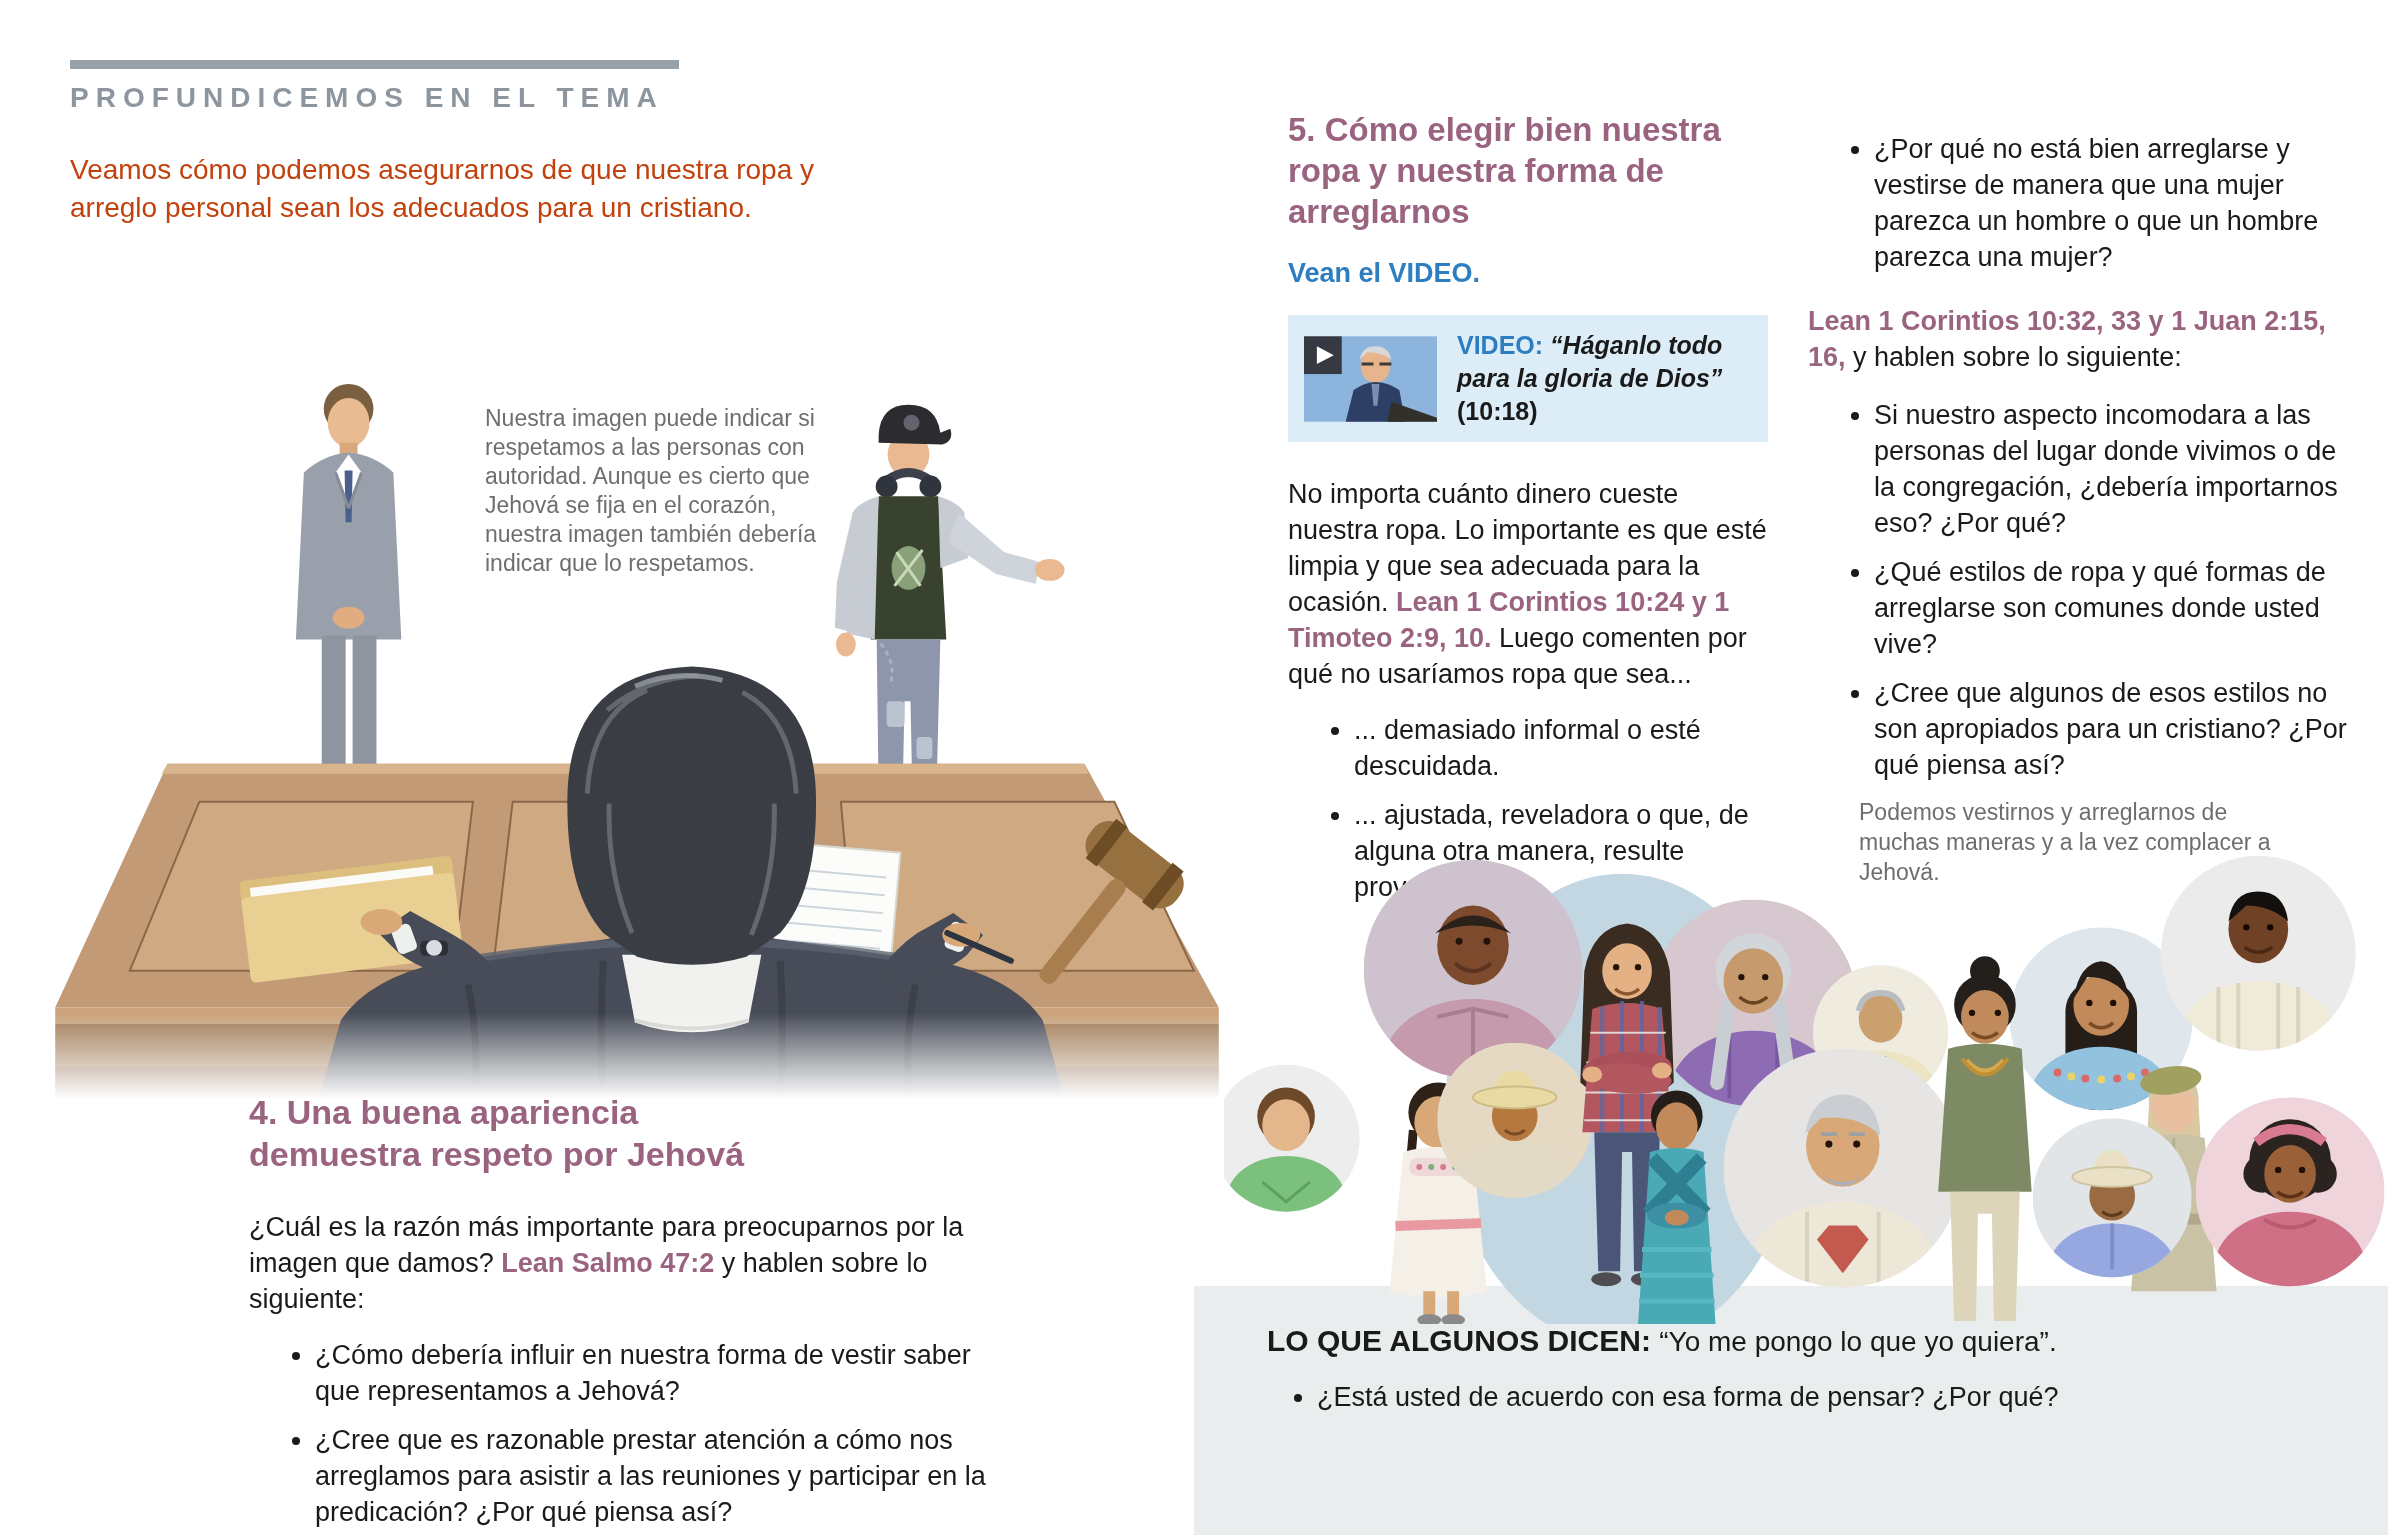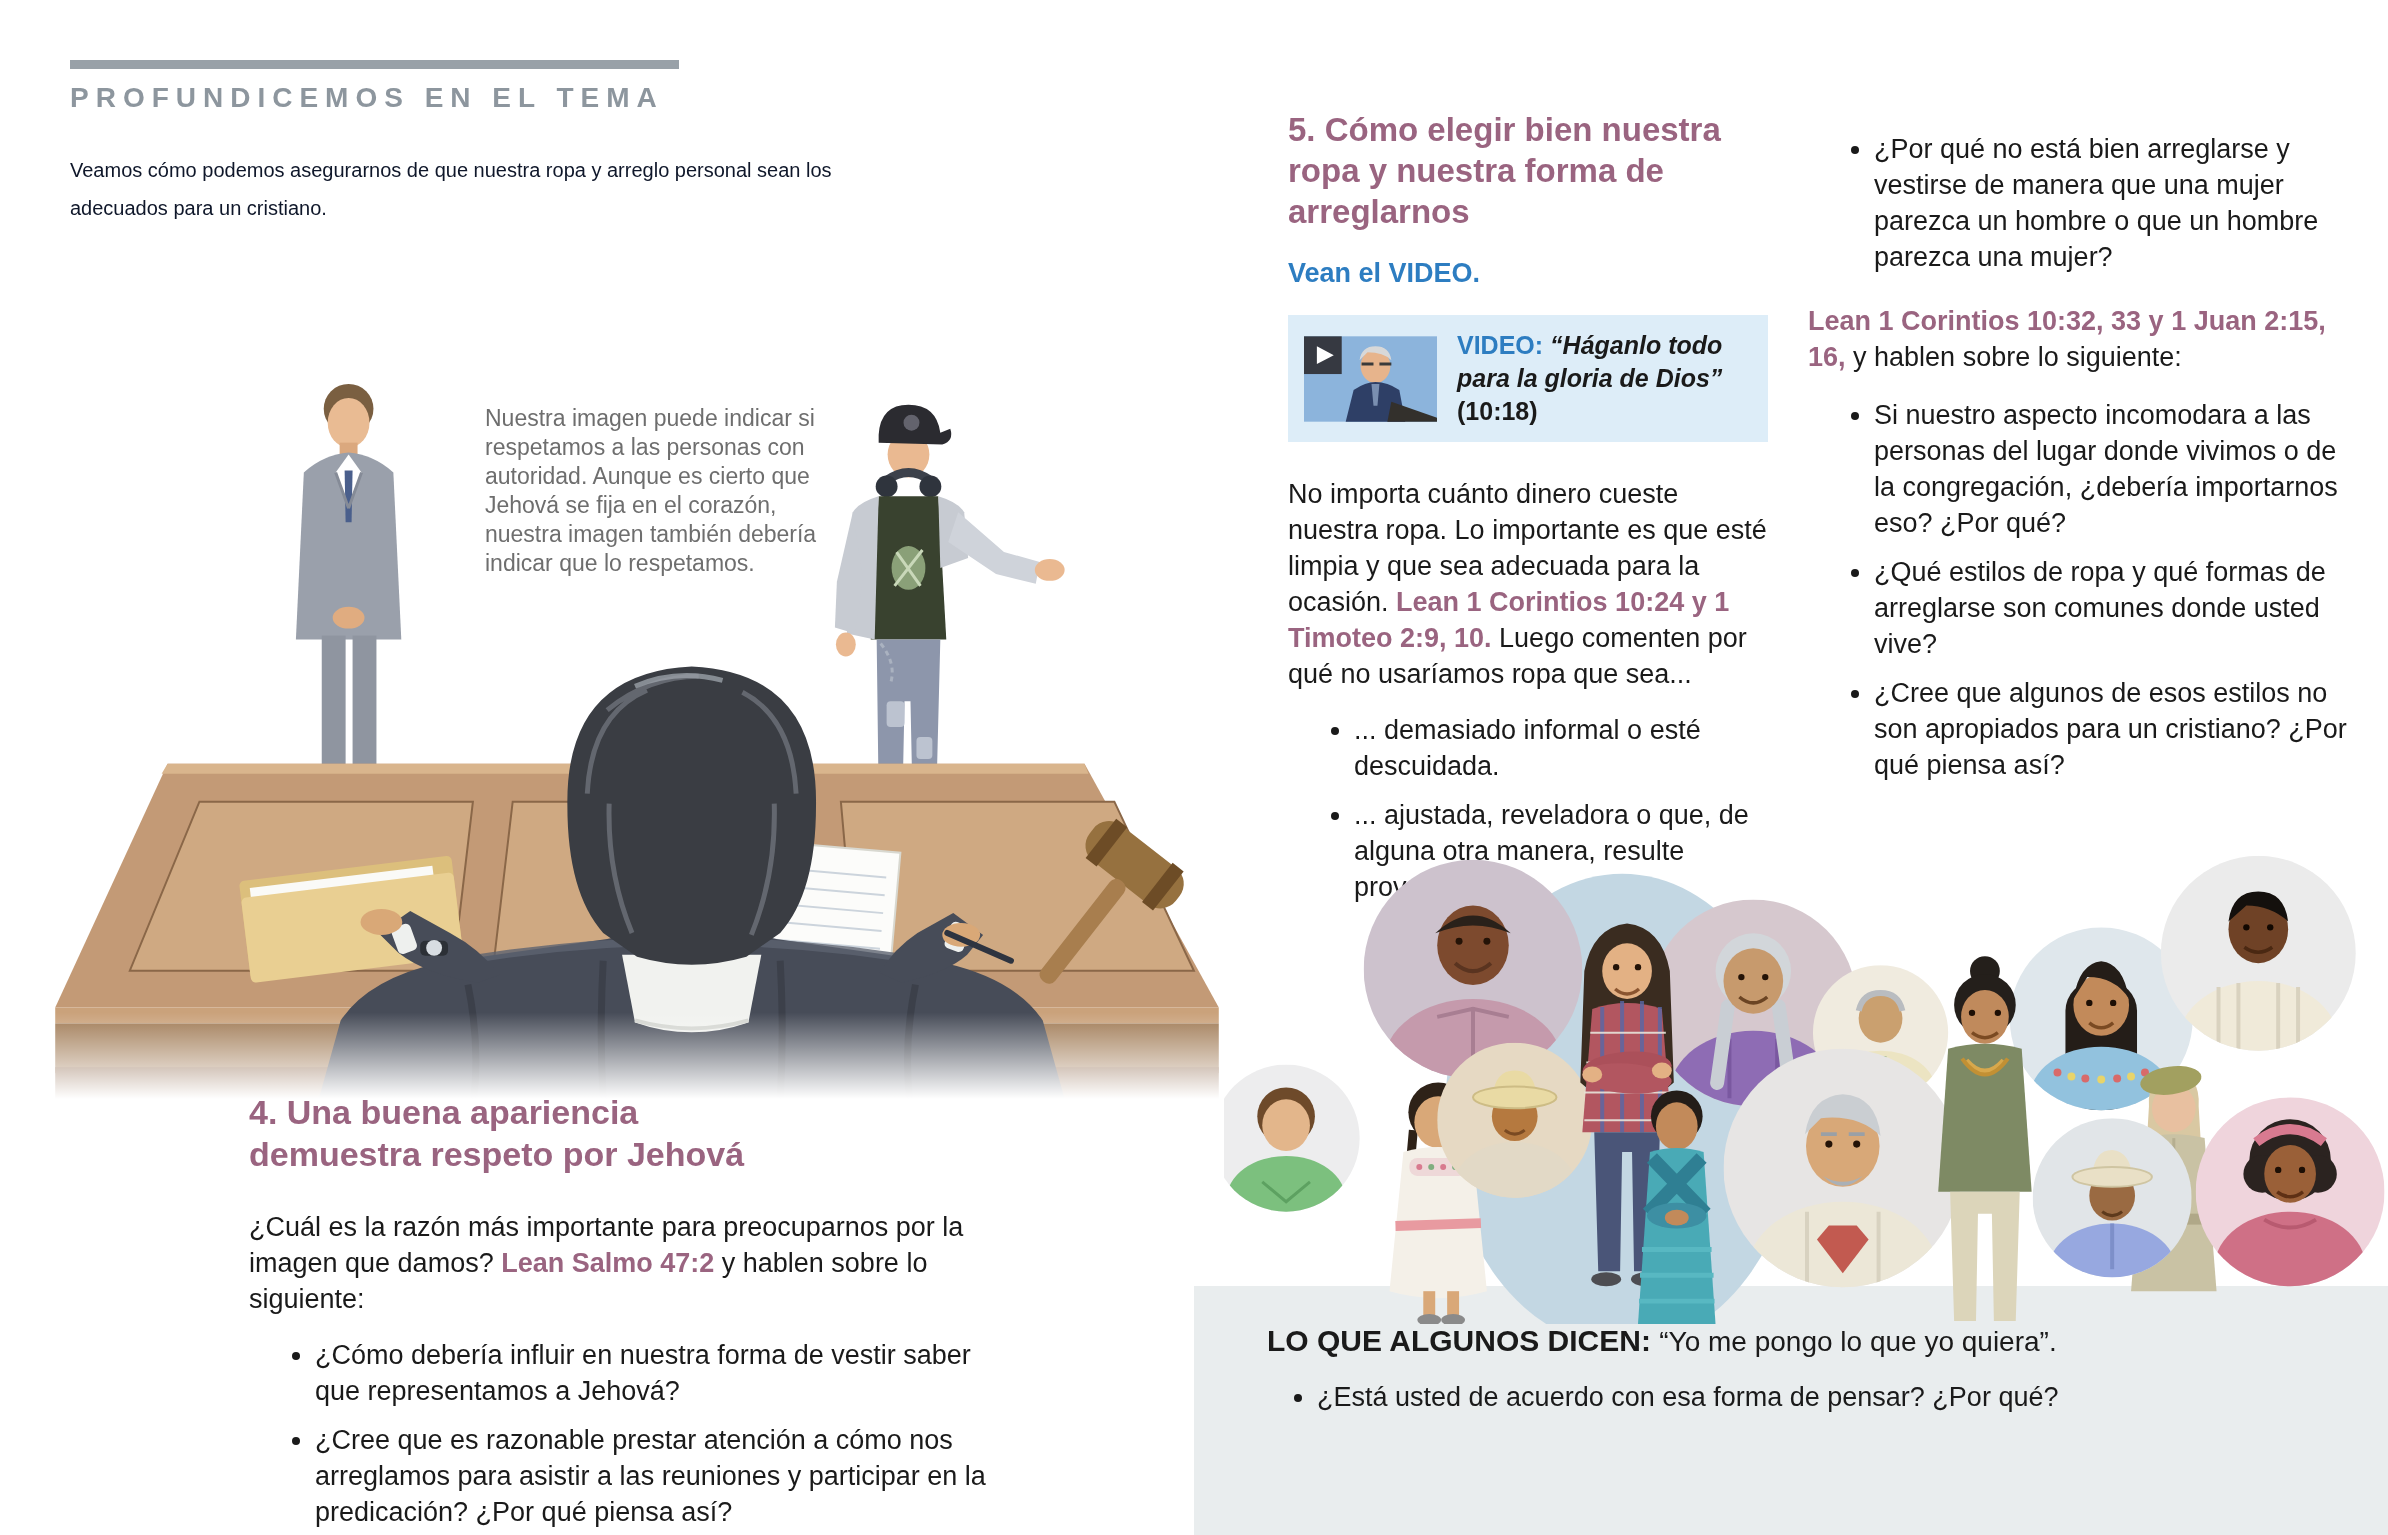--- a/index.html
+++ b/index.html
@@ -6,21 +6,21 @@
     --mauve:#9a6480; --blue:#2d7dc1; --videobox:#ddedf8; --graybox:#e9edee;
     --kicker:#8d969e; --kickerbar:#99a1a8; --caption:#6e6e6e; --ink:#1a1a1a;
   }
   html,body{margin:0;padding:0;width:2388px;height:1535px;background:#fff;
     font-family:"Liberation Sans",sans-serif;color:var(--ink,#1a1a1a);}
   .abs{position:absolute;}
   #page{position:relative;width:2388px;height:1535px;overflow:hidden;background:#fff;}
 
   .kicker-bar{left:70px;top:60px;width:609px;height:9px;background:var(--kickerbar,#99a1a8);}
   .kicker{left:70px;top:82px;font-size:28px;font-weight:700;letter-spacing:7px;color:var(--kicker,#8d969e);}
-  .intro{left:70px;top:151px;width:796px;font-size:20px;line-height:38px;color:#0f172a;}
+  .intro{left:70px;top:151px;width:796px;font-size:28px;line-height:38px;color:#c2410c;}
 
   .court-illo{left:50px;top:376px;width:1174px;height:723px;}
   .court-caption{left:485px;top:404px;width:336px;font-size:23px;line-height:29px;color:var(--caption,#6e6e6e);z-index:3;}
 
   h2.sec{margin:0;font-size:34px;line-height:42px;font-weight:700;color:var(--mauve,#9a6480);}
   h3.sec{margin:0;font-size:33px;line-height:41px;font-weight:700;color:var(--mauve,#9a6480);}
   .scr{color:var(--mauve,#9a6480);font-weight:700;text-decoration:none;cursor:pointer;}
   .body-t{font-size:27px;line-height:36px;}
   ul.b{margin:20px 0 0 0;padding:0 0 0 66px;}
   ul.b li{margin:0 0 13px 0;font-size:27px;line-height:36px;}
@@ -210,20 +210,21 @@
     <div class="body-t p2">
       <a class="scr">Lean 1 Corintios 10:32, 33 y 1 Juan 2:15, 16,</a><span> y hablen sobre lo siguiente:</span>
     </div>
     <ul class="b">
       <li>Si nuestro aspecto incomodara a las personas del lugar donde vivimos o de la congregación, ¿debería importarnos eso? ¿Por qué?</li>
       <li>¿Qué estilos de ropa y qué formas de arreglarse son comunes donde usted vive?</li>
       <li>¿Cree que algunos de esos estilos no son apropiados para un cristiano? ¿Por qué piensa así?</li>
     </ul>
   </div>
 
+  <div class="abs group-caption">Podemos vestirnos y arreglarnos de muchas maneras y a la vez complacer a Jehová.</div>
 
   <svg class="abs group-illo" viewBox="0 0 1170 505" width="1164" height="502" aria-hidden="true">
     <defs>
       <clipPath id="c1">
           <circle cx="62" cy="318" r="74"></circle>
         </clipPath>
       <clipPath id="c3">
           <circle cx="250" cy="148" r="110"></circle>
         </clipPath>
       <clipPath id="c5">

